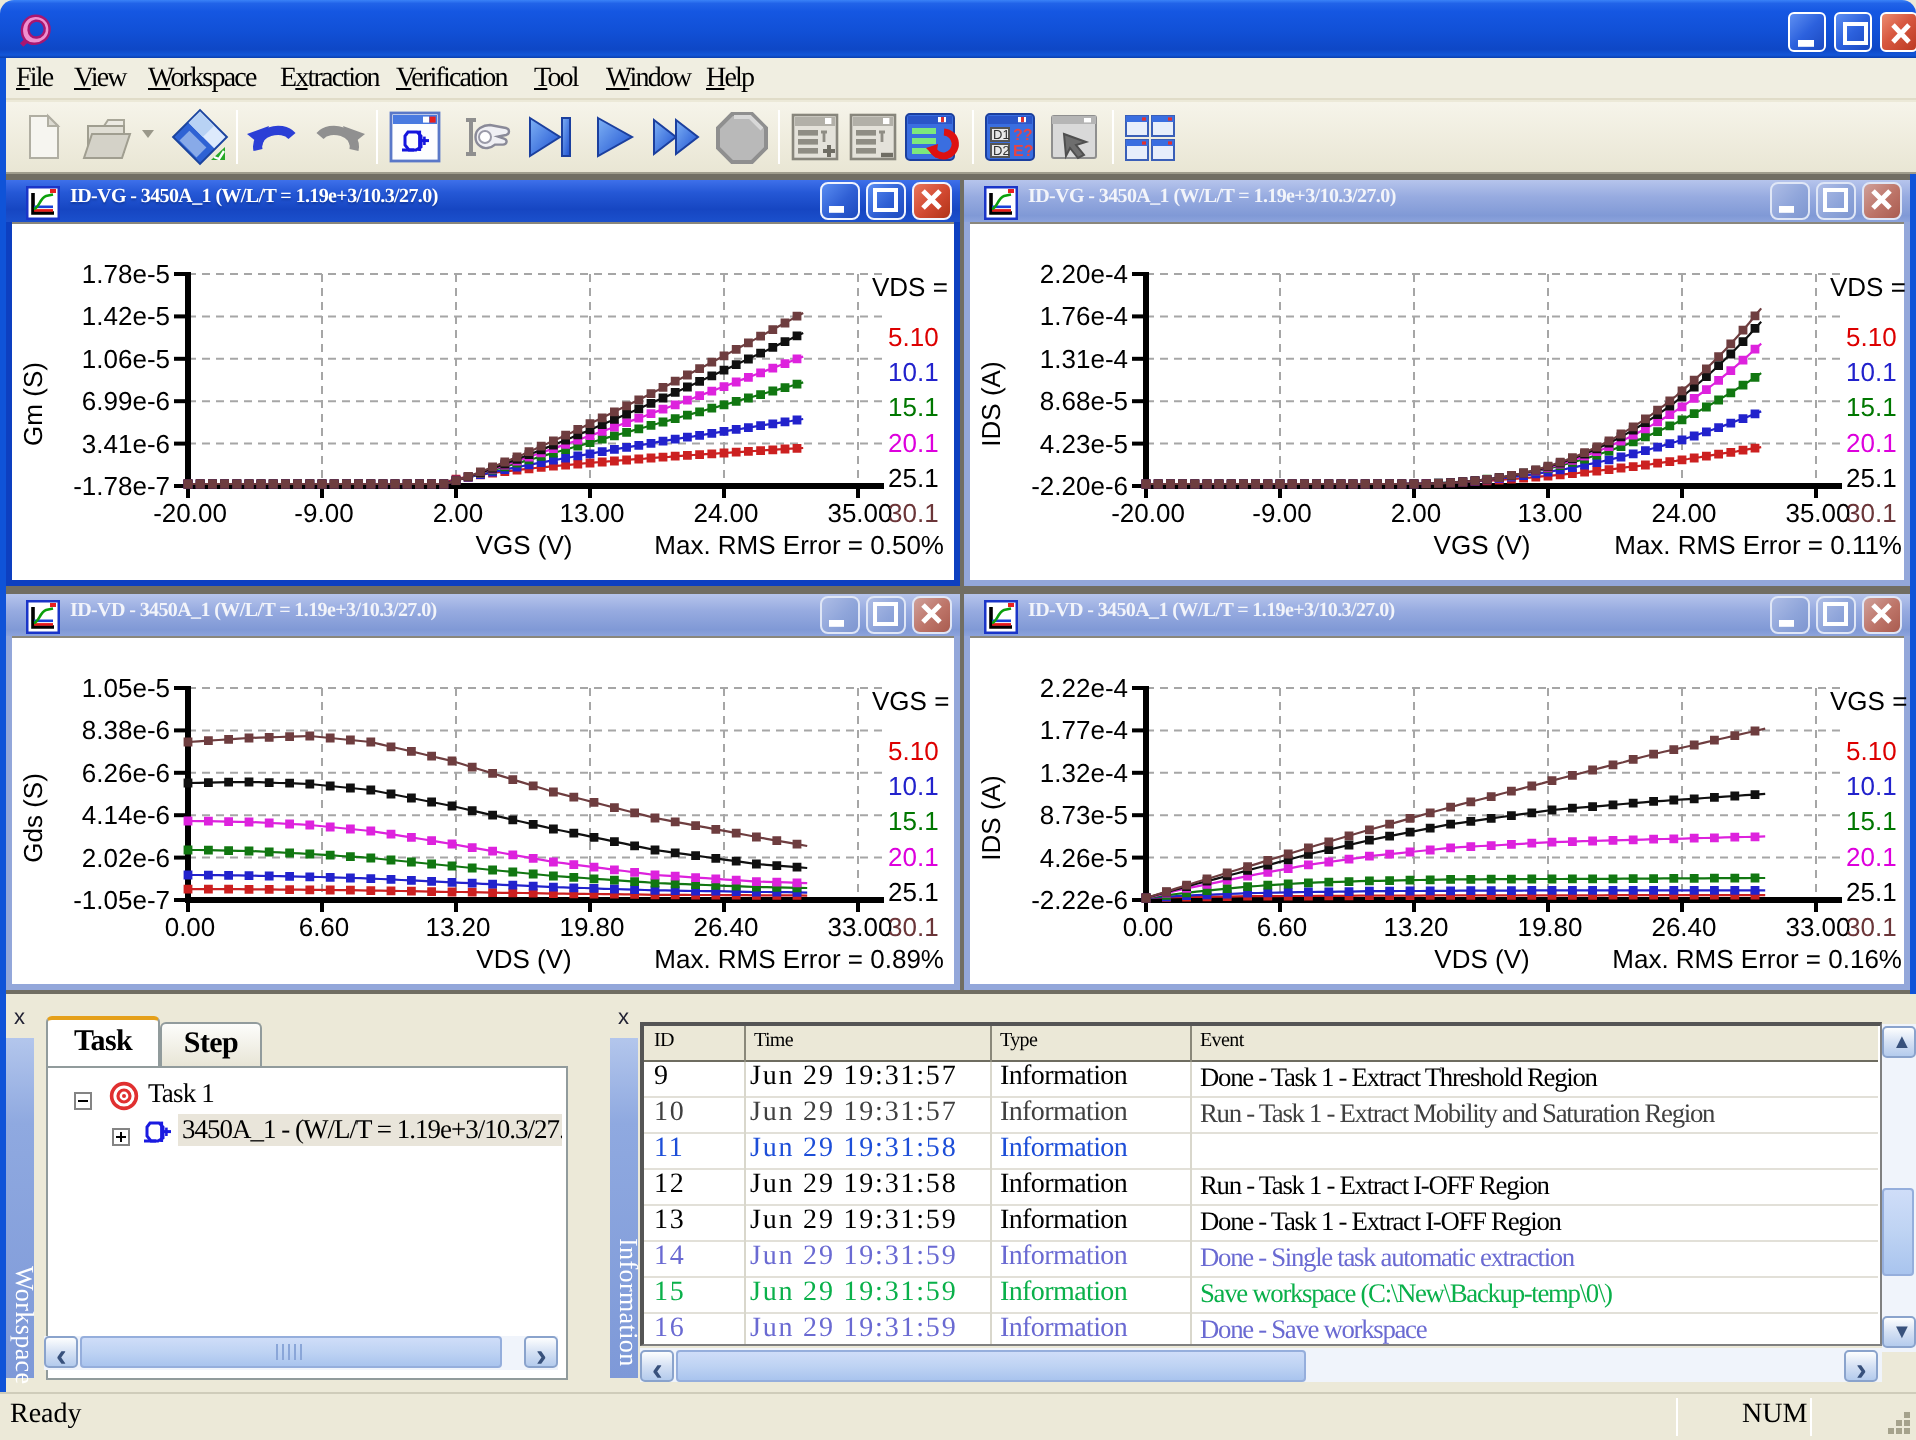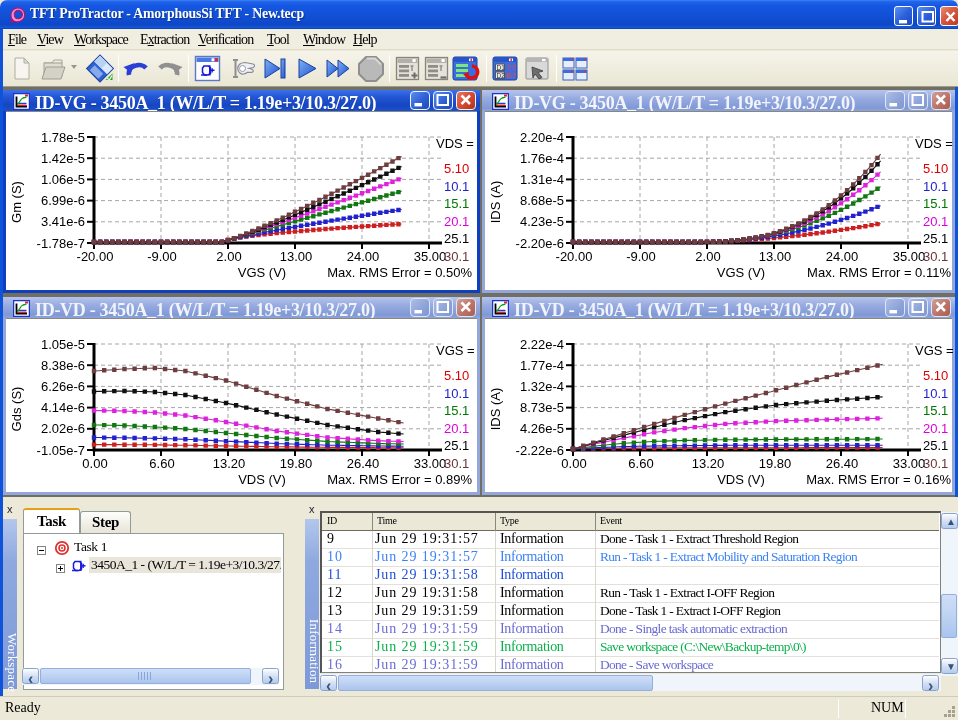--- a/index.html
+++ b/index.html
@@ -20,21 +20,21 @@
 #toolbar{left:0;top:51px;width:958px;height:36px;background:linear-gradient(180deg,#f6f4ea,#e9e6d4);border-bottom:1px solid #9f9c8c;}
 .tsep{top:4px;width:1px;height:27px;background:#c8c4b0;border-right:1px solid #fff;}
 .tbtn{top:2px;width:30px;height:31px;}
 
 #mdi{left:3px;top:87px;width:952px;height:410px;background:#716e63;}
 .cwin{position:absolute;border:3px solid #0d3fc0;border-top:none;background:#fff;}
 .cwin.inactive{border-color:#93a7da;}
 .ctitle{position:absolute;left:-3px;top:0;height:21px;
  background:linear-gradient(180deg,#3e70ea 0%,#2558d6 30%,#1646c2 70%,#1b50cc 100%);}
 .cwin.inactive .ctitle{background:linear-gradient(180deg,#b6c4ec 0%,#97abe0 40%,#8099d6 85%,#8ca3dc 100%);}
-.ctext{position:absolute;left:32px;top:3px;font-weight:bold;font-size:18px;letter-spacing:-0.3px;color:#fff;white-space:nowrap;text-shadow:0 1px 1px rgba(10,40,120,.5);}
+.ctext{position:absolute;left:32px;top:3px;font-weight:bold;font-size:10px;letter-spacing:-0.3px;color:#fff;white-space:nowrap;text-shadow:0 1px 1px rgba(10,40,120,.5);}
 .cwin.inactive .ctext{color:#f2f4fa;text-shadow:none;}
 .cbtn{position:absolute;top:1px;width:20px;height:19px;border-radius:4px;border:1.5px solid #f0f4fe;
  background:linear-gradient(135deg,#5a8df2 0%,#2f5fd4 55%,#1c49be 100%);}
 .cbtn.close{background:linear-gradient(135deg,#e8765c 0%,#d14830 55%,#b03418 100%);}
 .cwin.inactive .cbtn{background:linear-gradient(135deg,#aebde6 0%,#8fa5da 55%,#7e96d0 100%);border-color:#dfe6f6;}
 .cwin.inactive .cbtn.close{background:linear-gradient(135deg,#cfa09a 0%,#bd7468 55%,#a95c50 100%);}
 .client{position:absolute;left:0px;top:21px;background:#fff;border-top:1px solid #8a877c;}
 .chart{position:absolute;left:0;top:2px;}
 .cl{font-family:"Liberation Sans",sans-serif;font-size:13px;fill:#000;}
 
@@ -60,21 +60,20 @@
 .tcell{letter-spacing:0.9px;}
 .ecell{font-size:13.4px;letter-spacing:-0.65px;}
 #status{left:0;top:696px;width:958px;height:24px;background:#ece9d8;border-top:1px solid #cfccba;font-size:14px;}
 </style></head>
 <body>
 <div id="titlebar" class="abs">
   <span class="abs" style="left:8px;top:5px"><svg width="19" height="19">
         <path d="M5 15.5 C2.5 13 2.2 8.5 4.5 5.5 C7 2.2 12 2 14.8 4.8 C17.6 7.6 17.4 12.4 14.4 14.9 C11.5 17.3 7.4 17.6 5 15.5 z M7.5 12.8 C9 14.3 12 14 13.4 12.2 C14.9 10.3 14.6 7.6 12.8 6.2 C11 4.8 8.3 5.2 7 7 C5.8 8.7 6.1 11.4 7.5 12.8z" fill="#ef8fd0" stroke="#a81670" stroke-width="1.2" fill-rule="evenodd"></path>
         <path d="M5 15.5 L2.8 17.5" stroke="#a81670" stroke-width="2.5"></path>
       </svg></span>
-  <span class="ttext abs">TFT ProTractor - AmorphousSi TFT - New.tecp</span>
   <div class="abs wbtn" style="left:894px">
       <svg width="19" height="20">
         <rect x="4" y="13" width="8" height="3.4" fill="#fff"></rect>
       </svg>
     </div>
     <div class="abs wbtn" style="left:917px">
       <svg width="19" height="20">
         <rect x="4.5" y="5" width="10.5" height="9.5" fill="none" stroke="#fff" stroke-width="2"></rect>
       </svg>
     </div>
@@ -664,21 +663,21 @@
         </div>
         <div class="irow" style="left:0;top:18px;width:617px;height:18px;color:#000;border-bottom:1px solid #e2e0d8">
           <span class="abs tcell" style="left:5px">9</span>
           <span class="abs tcell" style="left:53px">Jun 29 19:31:57</span>
           <span class="abs" style="left:178px">Information</span>
           <span class="abs ecell" style="left:278px">Done - Task 1 - Extract Threshold Region</span>
           <span class="abs cellline" style="left:50px;top:0;width:1px;height:18px"></span>
           <span class="abs cellline" style="left:173px;top:0;width:1px;height:18px"></span>
           <span class="abs cellline" style="left:273px;top:0;width:1px;height:18px"></span>
         </div>
-        <div class="irow" style="left:0;top:36px;width:617px;height:18px;color:#3b82f6;border-bottom:1px solid #e2e0d8">
+        <div class="irow" style="left:0;top:36px;width:617px;height:18px;color:#404040;border-bottom:1px solid #e2e0d8">
           <span class="abs tcell" style="left:5px">10</span>
           <span class="abs tcell" style="left:53px">Jun 29 19:31:57</span>
           <span class="abs" style="left:178px">Information</span>
           <span class="abs ecell" style="left:278px">Run - Task 1 - Extract Mobility and Saturation Region</span>
           <span class="abs cellline" style="left:50px;top:0;width:1px;height:18px"></span>
           <span class="abs cellline" style="left:173px;top:0;width:1px;height:18px"></span>
           <span class="abs cellline" style="left:273px;top:0;width:1px;height:18px"></span>
         </div>
         <div class="irow" style="left:0;top:54px;width:617px;height:18px;color:#1d4ed8;border-bottom:1px solid #e2e0d8">
           <span class="abs tcell" style="left:5px">11</span>

